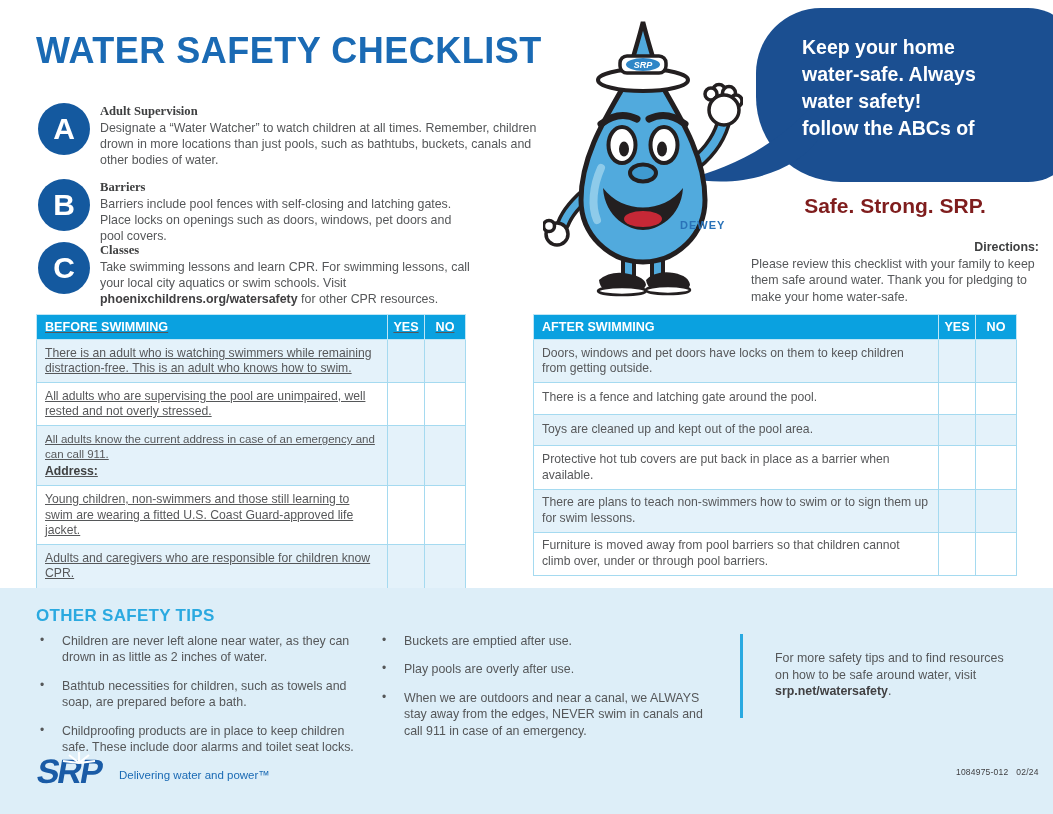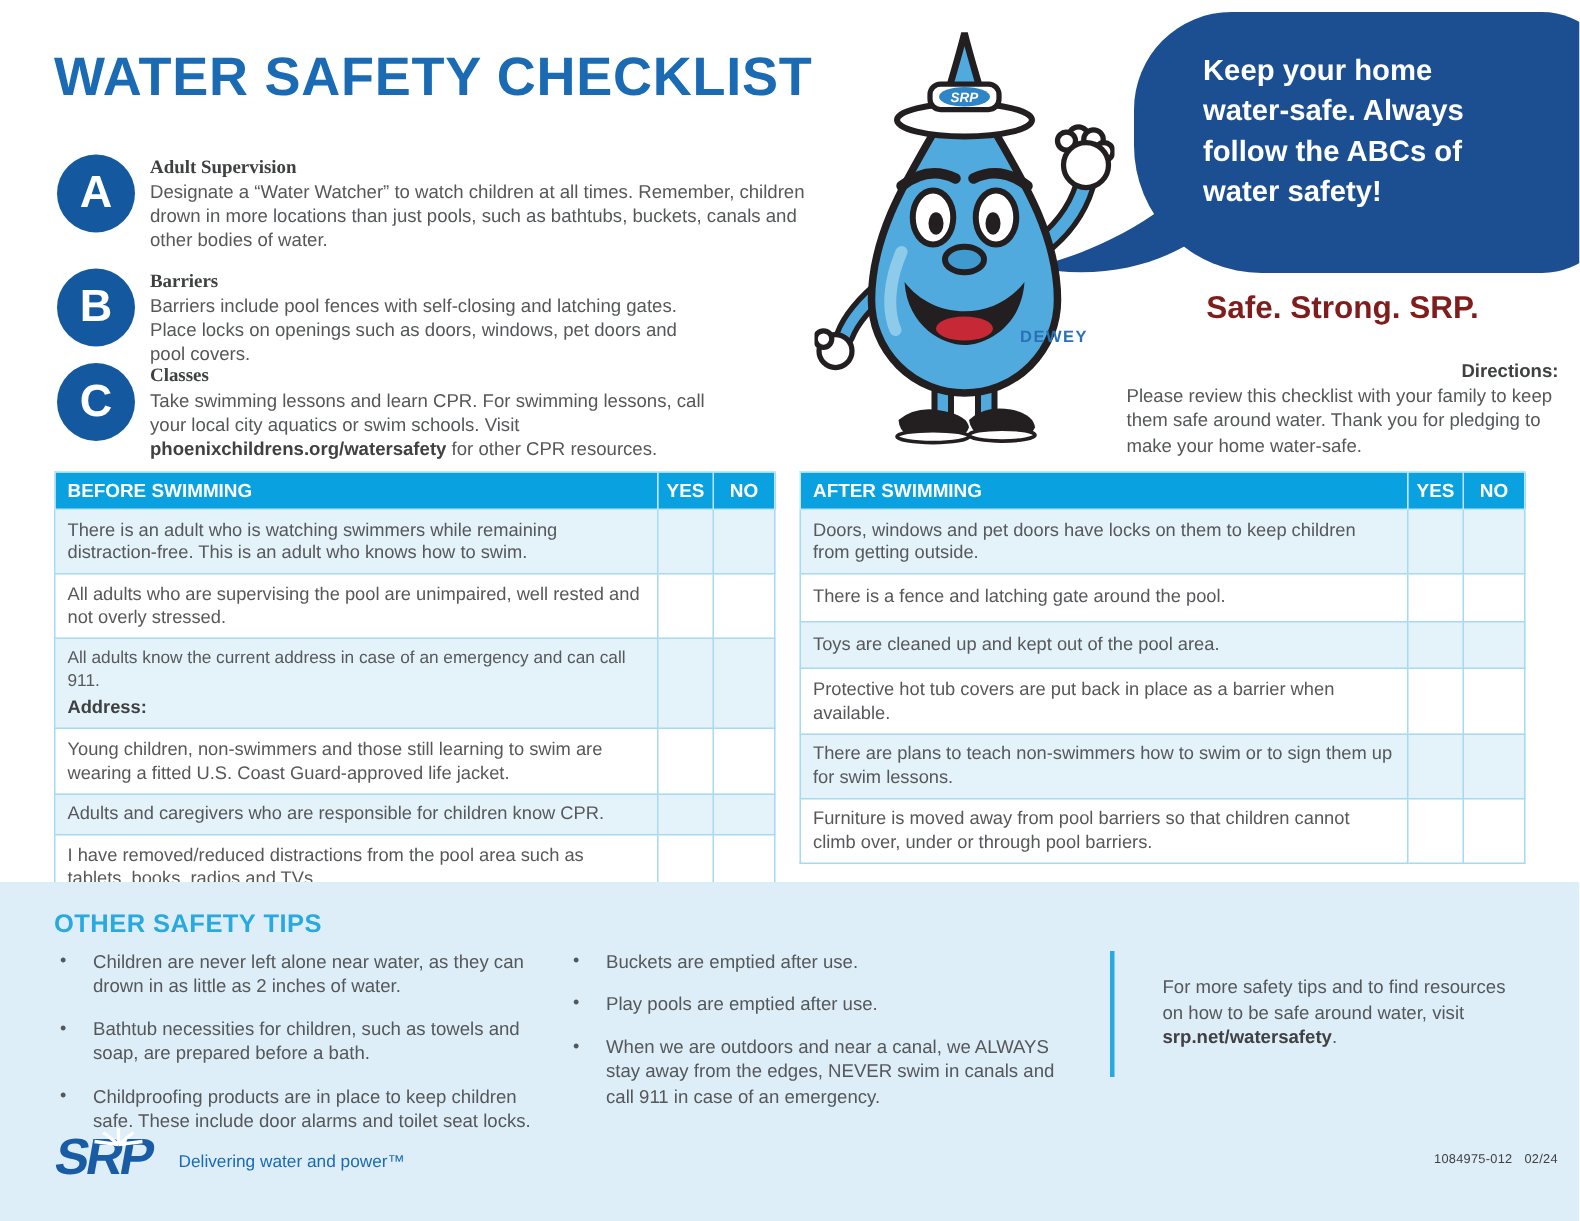--- a/index.html
+++ b/index.html
@@ -37,21 +37,21 @@
   }
   .mascot { position:absolute; left:543px; top:18px; }
   .dewey-label {
     position:absolute; left:680px; top:219px; font-size:11px; font-weight:800;
     letter-spacing:1px; color:#2a72b8;
   }
   .directions { position:absolute; left:751px; top:239px; width:288px; font-size:12.4px; line-height:1.34; }
   .directions b { display:block; color:#3f4041;text-align:right; }
   
   .tbl-wrap { position:absolute; top:314px; }
-  .tbl-before { left:36px; width:481px; }
+  .tbl-before { left:36px; width:430px;text-decoration:underline; }
   .tbl-after { left:533px; width:484px; }
   table.check { border-collapse:collapse; table-layout:fixed; width:100%; font-size:12.2px; color:#57585a; }
   table.check col.c-yes { width:37px; }
   table.check col.c-no  { width:41px; }
   table.check th {
     background:#0aa1e0; color:#ffffff; font-weight:800; font-size:12.6px;
     text-align:left; padding:5px 8px; height:25px; border:1.6px solid #bfe6f6;
   }
   table.check th.yn { text-align:center; padding:5px 2px; }
   table.check td { border:1.6px solid #a5daf0; padding:5.5px 8px; line-height:1.28; background:#ffffff; vertical-align:top; }
@@ -112,22 +112,22 @@
   </div>
 
   <div class="bubble"></div>
   <svg class="bubble-tail" width="130" height="95">
     <path d="M130,0 C95,45 40,72 0,80 C55,92 108,72 130,42 Z" fill="#1b4f91"></path>
   </svg>
   <div class="bubble" style="background:none;">
     <div class="bubble-text">
       <div>Keep your home</div>
       <div>water-safe. Always</div>
+      <div>water safety!</div>
       <div>follow the ABCs of</div>
-      <div>water safety!</div>
     </div>
   </div>
 
   <div class="tagline">Safe. Strong. SRP.</div>
 
   <svg class="mascot" width="200" height="280" viewBox="0 0 200 280">
 
     <path d="M146,150 Q172,132 180,106" fill="none" stroke="#231f20" stroke-width="15" stroke-linecap="round"></path>
     <path d="M146,150 Q172,132 180,106" fill="none" stroke="#51aadd" stroke-width="8" stroke-linecap="round"></path>
 
@@ -329,21 +329,21 @@
       </li>
     </ul>
 
     <ul class="tips-col tips-col2">
       <li>
         <span class="bullet">•</span>
         <span>Buckets are emptied after use.</span>
       </li>
       <li>
         <span class="bullet">•</span>
-        <span>Play pools are emptied after use.</span>
+        <span>Play pools are overly after use.</span>
       </li>
       <li>
         <span class="bullet">•</span>
         <span>When we are outdoors and near a canal, we ALWAYS stay away from the edges, NEVER swim in canals and call 911 in case of an emergency.</span>
       </li>
     </ul>
 
     <div class="tips-divider"></div>
 
     <div class="tips-more">

